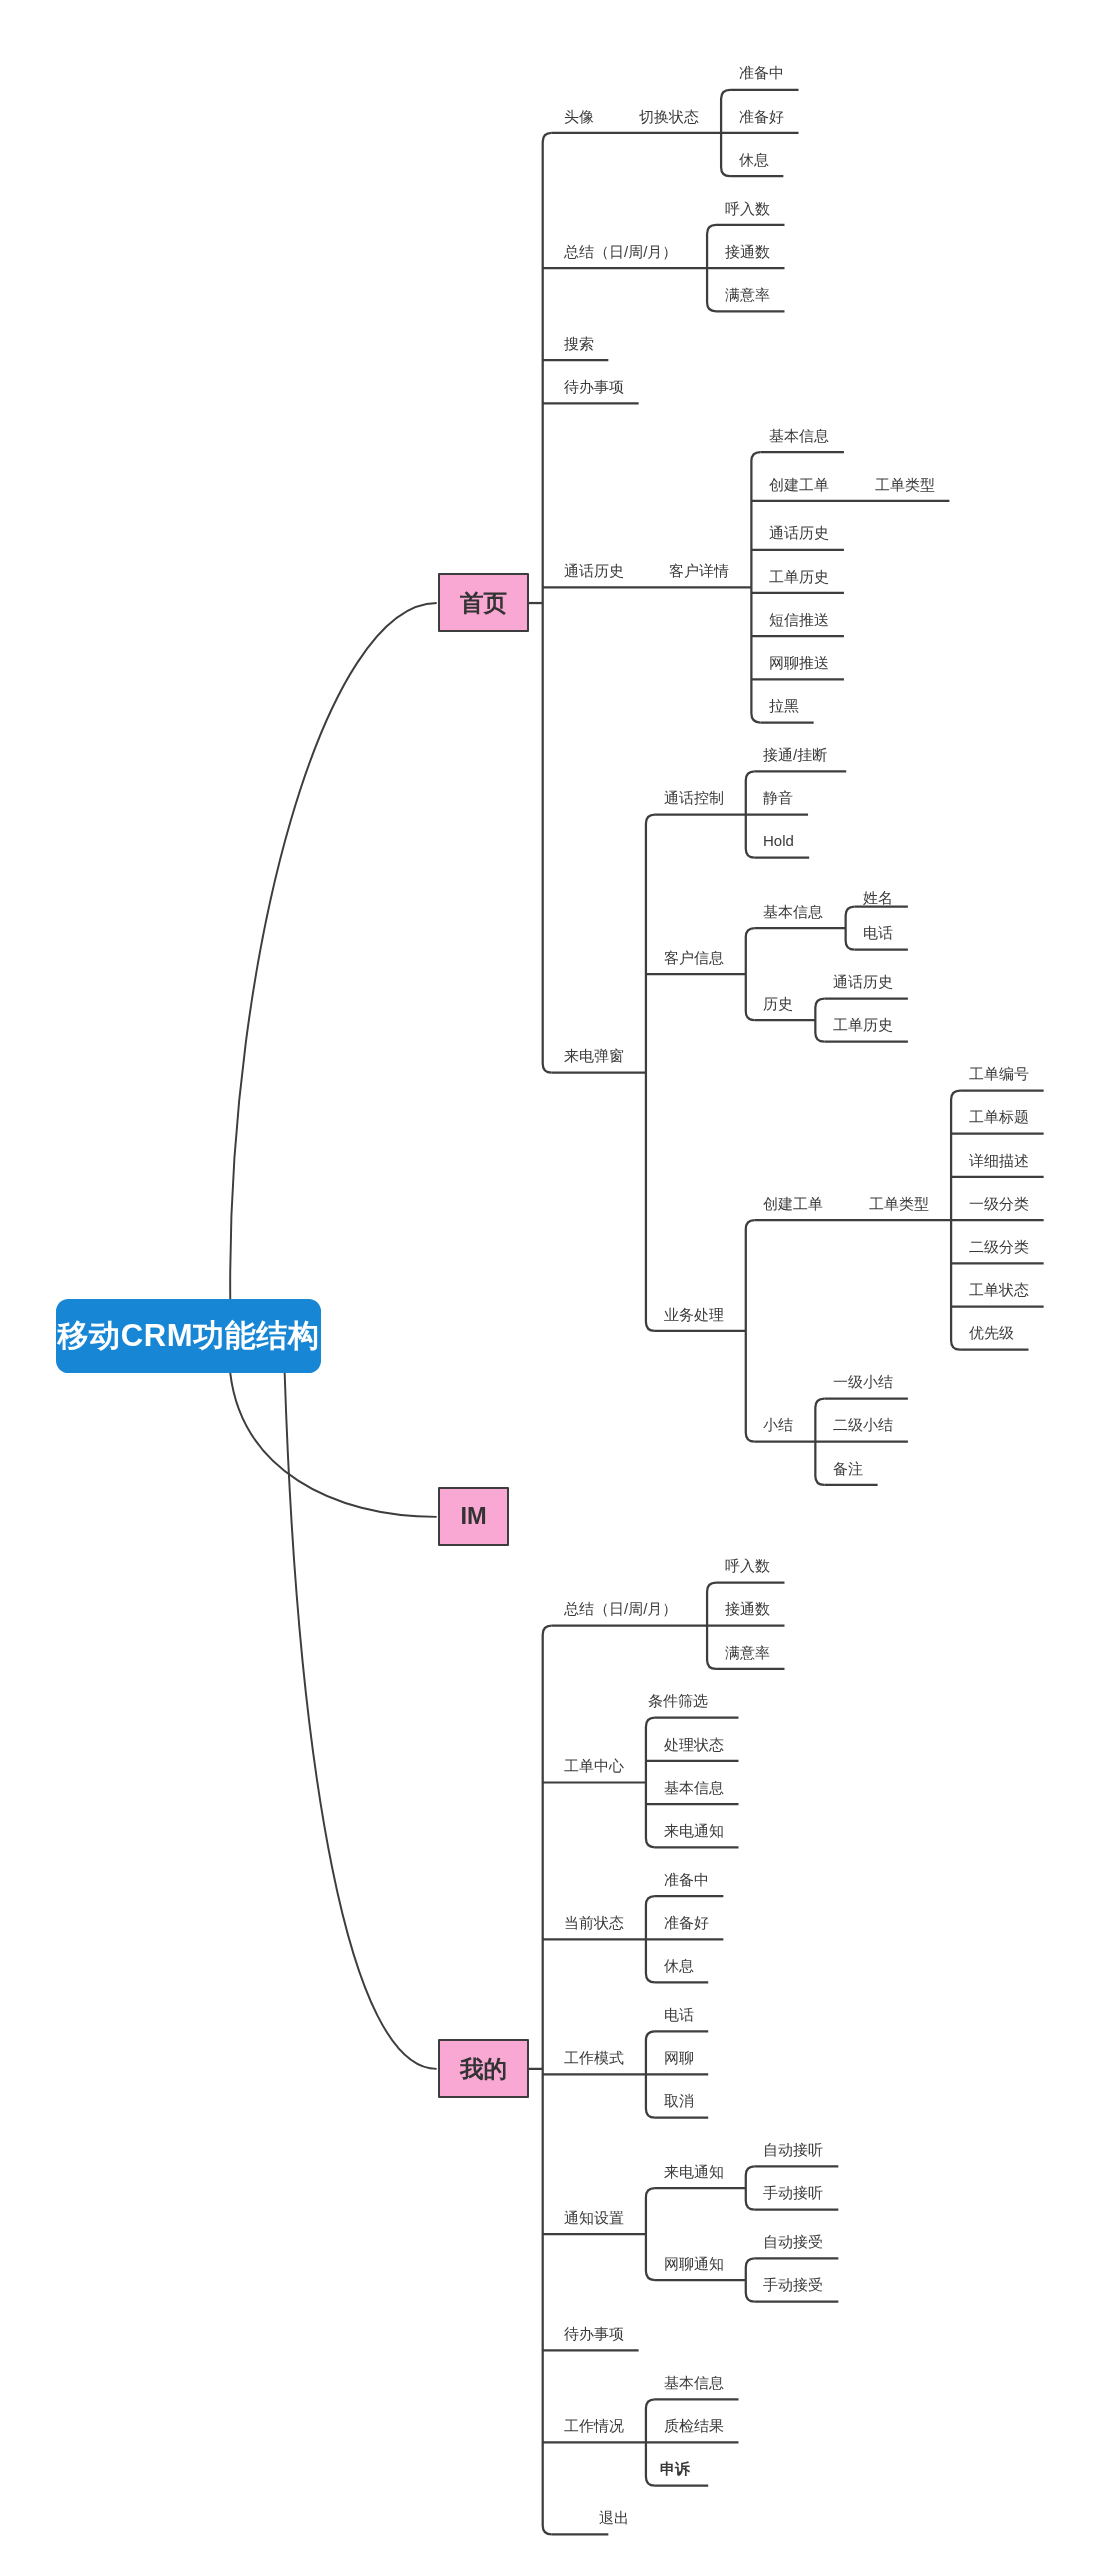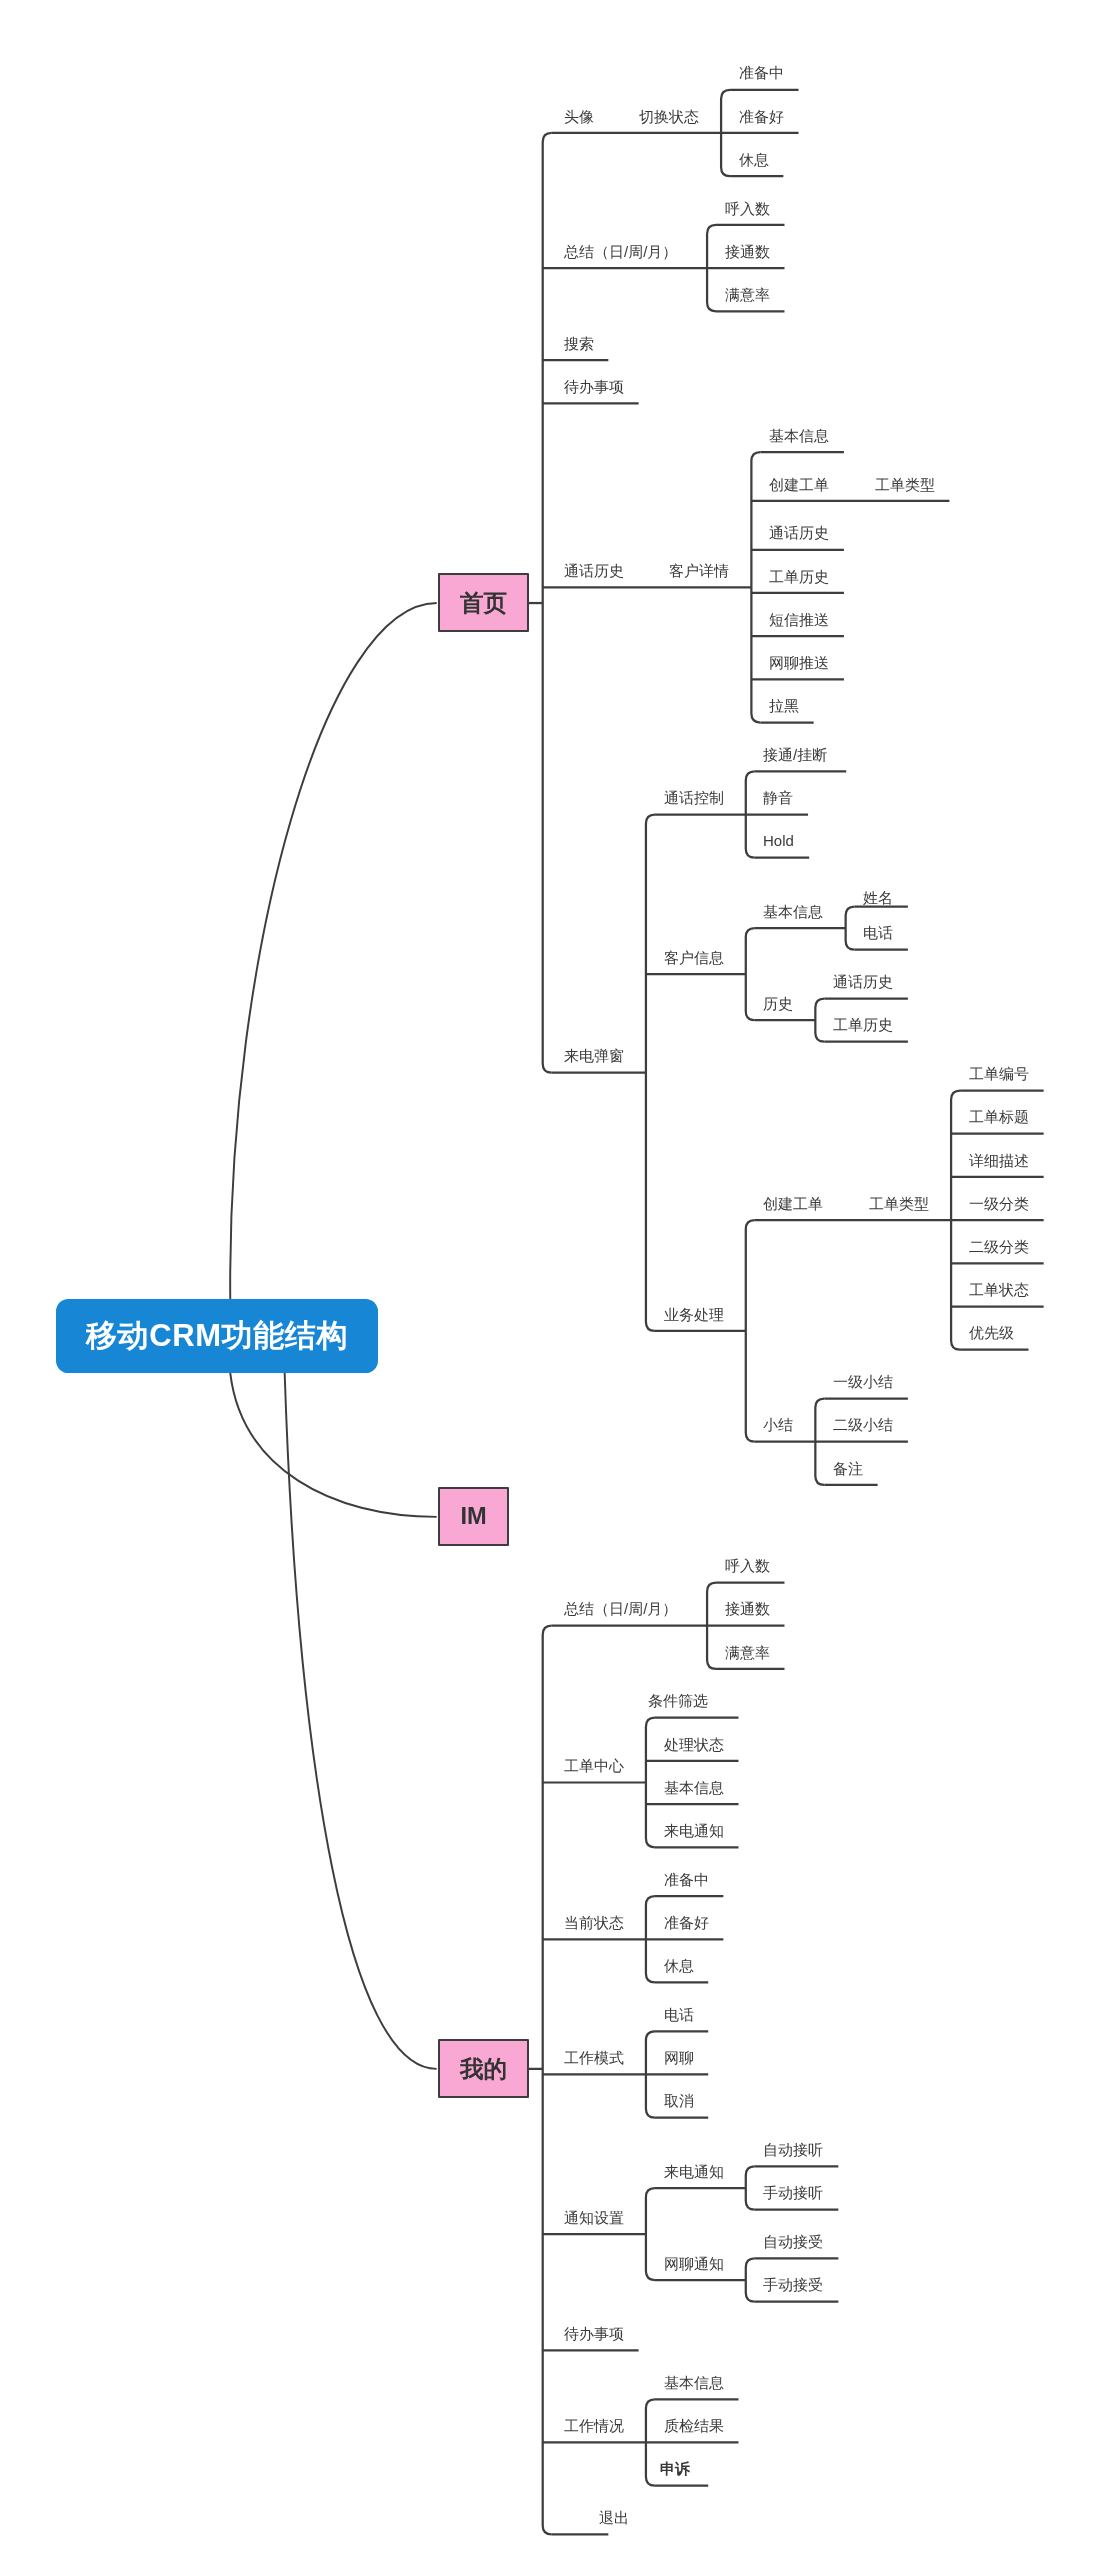--- a/index.html
+++ b/index.html
@@ -125,21 +125,21 @@
       <path d="M 1345 4103 H 1494"></path>
       <path d="M 967 4190 H 1138"></path>
       <path d="M 967 4354 H 1151"></path>
       <path d="M 1167 4277 Q 1151 4277 1151 4293 V 4415 Q 1151 4431 1167 4431"></path>
       <path d="M 1167 4277 H 1316"></path>
       <path d="M 1151 4354 H 1316"></path>
       <path d="M 1167 4431 H 1262"></path>
       <path d="M 983 4518 H 1084"></path>
     </svg>
   <div id="nodes">
-      <div class="rootbox" style="left: 56px; top: 1299px; width: 322px; height: 74px; background: rgb(23, 135, 213); color: rgb(255, 255, 255);">移动CRM功能结构</div>
+      <div class="rootbox" style="left: 56px; top: 1299px; width: 265px; height: 74px; background: rgb(23, 135, 213); color: rgb(255, 255, 255);">移动CRM功能结构</div>
       <div class="topicbox" style="left: 438px; top: 573px; width: 91px; height: 59px;">首页</div>
       <div class="node" style="left: 564px; top: 107px;">头像</div>
       <div class="node" style="left: 639px; top: 107px;">切换状态</div>
       <div class="node" style="left: 739px; top: 63px;">准备中</div>
       <div class="node" style="left: 739px; top: 107px;">准备好</div>
       <div class="node" style="left: 739px; top: 150px;">休息</div>
       <div class="node" style="left: 564px; top: 242px;">总结（日/周/月）</div>
       <div class="node" style="left: 725px; top: 199px;">呼入数</div>
       <div class="node" style="left: 725px; top: 242px;">接通数</div>
       <div class="node" style="left: 725px; top: 285px;">满意率</div>

